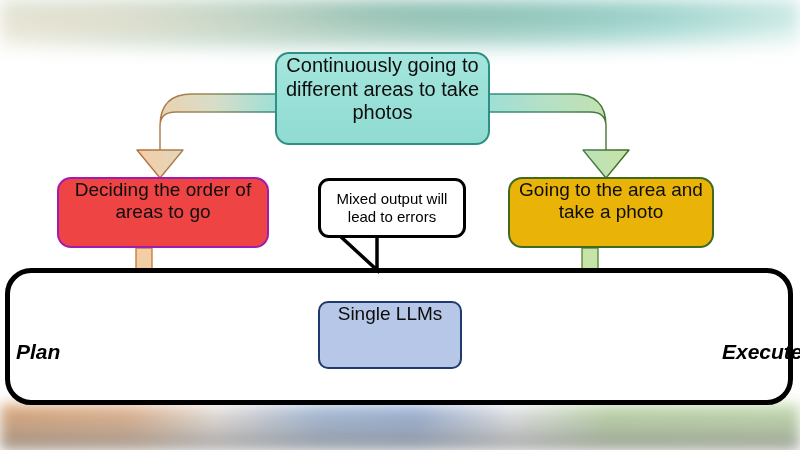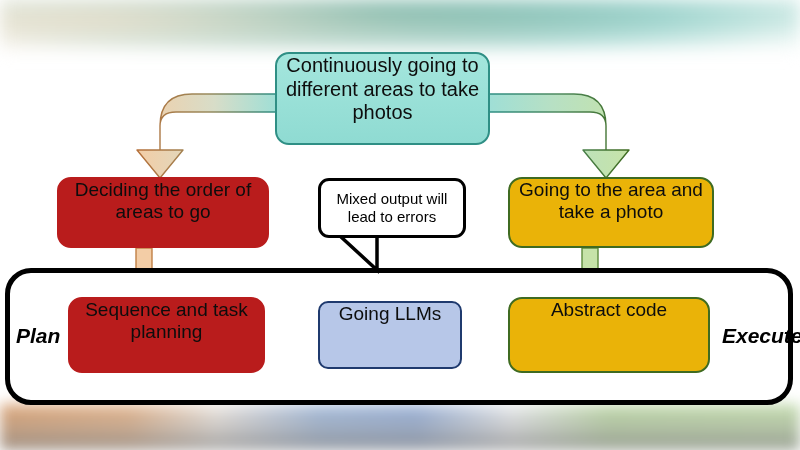--- a/index.html
+++ b/index.html
@@ -37,35 +37,35 @@
     display:flex;justify-content:center;text-align:center;
     border-radius:14px;line-height:1.18;color:#0d0d0d;
   }
   .box span{display:block;}
 
   .teal-box{
     background:linear-gradient(180deg,#a4e6dd 0%,#8fdbd2 100%);
     border:2px solid #2f8f85;font-size:20px;
   }
   .orange-box{
-    background:#b91c1c;border:2px solid #b91c1c;font-size:19px;
+    background:#ef4444;border:2px solid #a21caf;font-size:19px;
   }
   .green-box{
     background:#eab308;border:2px solid #3f6b21;font-size:19px;
   }
   .blue-box{
     background:#b7c7e8;border:2.5px solid #1f3a6e;font-size:19px;border-radius:10px;
   }
 
   .container-frame{
     position:absolute;left:5px;top:268px;width:788px;height:137px;
     box-sizing:border-box;border:5px solid #000;border-radius:26px;background:#fff;
   }
   .side-label{
-    position:absolute;font-weight:bold;font-style:italic;font-size:21px;color:#000;
+    position:absolute;font-weight:bold;font-style:italic;font-size:21px;color:#000;margin-top:16px;
   }
 
   .bubble{
     position:absolute;left:318px;top:178px;width:148px;height:60px;
     box-sizing:border-box;background:#fff;border:3.5px solid #000;border-radius:11px;
     display:flex;align-items:center;justify-content:flex-end;text-align:center;
     font-size:15px;line-height:1.2;color:#000;
   }
   svg{position:absolute;left:0;top:0;overflow:visible;}
   .txt{pointer-events:none;}
@@ -154,25 +154,19 @@
     <span class="txt">Going to the area and take a photo</span>
   </div>
 
   <div class="bubble">
     <span class="txt">Mixed output will lead to errors</span>
   </div>
 
   <div class="side-label" style="left:16px;top:324px;">Plan</div>
   <div class="side-label" style="left:722px;top:324px;">Execute</div>
 
-  <div class="box orange-box" style="left:68px;top:297px;width:197px;height:76px;">
-    <span class="txt">Sequence and task planning</span>
+
+  <div class="box blue-box" style="left:318px;top:301px;width:144px;height:68px;">
+    <span class="txt">Single LLMs</span>
   </div>
 
-  <div class="box blue-box" style="left:318px;top:301px;width:144px;height:68px;">
-    <span class="txt">Going LLMs</span>
-  </div>
-
-  <div class="box green-box" style="left:508px;top:297px;width:202px;height:76px;">
-    <span class="txt">Abstract code</span>
-  </div>
 
 </div>
 
 </body></html>

